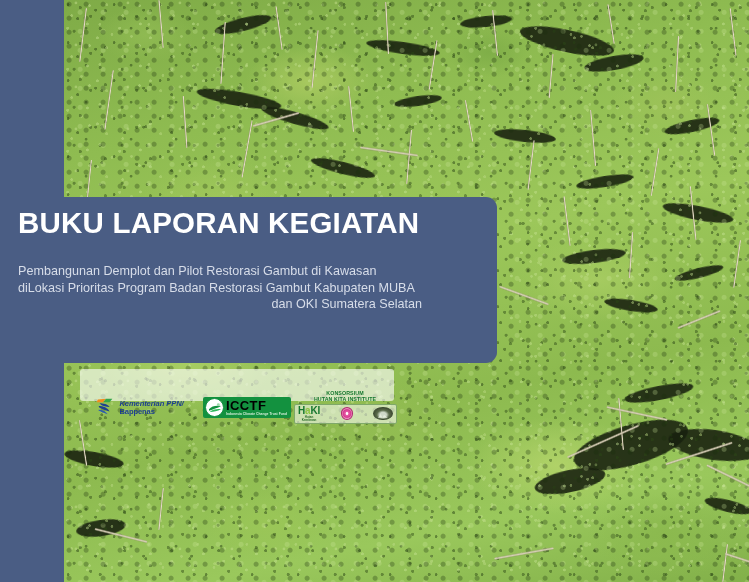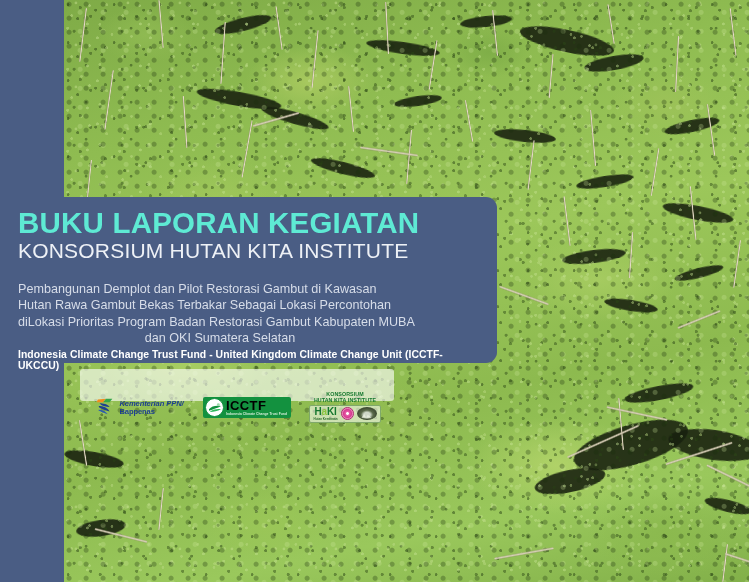--- a/index.html
+++ b/index.html
@@ -105,46 +105,46 @@
   .panel {
     position: absolute;
     left: 0; top: 197px;
     width: 497px; height: 166px;
     background: #4a5d84;
     border-top-right-radius: 11px;
     border-bottom-right-radius: 11px;
     padding: 11px 14px 0 18px;
   }
   .title-main {
-    color: #5eead4;
+    color: #ffffff;
     font-size: 29.5px;
     font-weight: bold;
     letter-spacing: .2px;
     line-height: 1.03;
     white-space: nowrap;
   }
   .title-sub {
     color: #eef1f6;
     font-size: 21px;
     font-weight: 300;
     letter-spacing: .2px;
     line-height: 1.12;
     margin-top: 1px;
     white-space: nowrap;
   }
   .desc {
-    margin-top: 18px;
+    margin-top: 25px;
     width: 404px;
     color: #d7dde9;
     font-size: 12.6px;
     line-height: 1.30;
     text-align: justify;
     text-justify: inter-word;
   }
-  .desc-last { text-align: center; }
+  .desc-last { text-align: right; }
   .fund-label {
     margin-top: 13px;
     color: #c3cbdc;
     font-size: 8.6px;
     letter-spacing: .1px;
   }
   .fund-name {
     margin-top: 3px;
     color: #ffffff;
     font-size: 10.4px;
@@ -208,21 +208,21 @@
     color: #15772e; font-size: 5.3px; font-weight: bold;
     letter-spacing: .1px;
   }
   .haki-head2 {
     color: #15772e; font-size: 5.3px; font-weight: bold;
     letter-spacing: .1px; margin-top: .5px;
   }
   .haki-row {
     margin-top: 1.5px;
     display: flex; align-items: center; justify-content: center;
-    gap: 3px;
+    gap: 20px;
     border: .7px solid #7fa86a;
     border-radius: 2px;
     padding: 1px 3px;
     background: rgba(255,255,255,.55);
   }
   .haki-mark { line-height: 1; text-align: center; }
   .haki-name {
     color: #15772e; font-size: 10px; font-weight: bold;
     letter-spacing: -.2px;
   }
@@ -325,30 +325,27 @@
     <div class="log" style="left:188px;top:118px;width:48px;height:3px;transform:rotate(-16deg);"></div>
     <div class="log" style="left:434px;top:294px;width:52px;height:3px;transform:rotate(20deg);"></div>
     <div class="log" style="left:612px;top:318px;width:46px;height:3px;transform:rotate(-22deg);"></div>
     <div class="log" style="left:30px;top:534px;width:54px;height:3px;transform:rotate(14deg);"></div>
     <div class="log" style="left:430px;top:552px;width:60px;height:3px;transform:rotate(-10deg);"></div>
     <div class="log" style="left:660px;top:560px;width:50px;height:3px;transform:rotate(18deg);"></div>
   </div>
 
   <div class="panel">
     <div class="title-main">BUKU LAPORAN KEGIATAN</div>
-    <div class="title-sub">KONSORSIUM HUTAN KITA INSTITUTE</div>
 
     <div class="desc">
       <div>Pembangunan Demplot dan Pilot Restorasi Gambut di Kawasan</div>
-      <div>Hutan Rawa Gambut Bekas Terbakar Sebagai Lokasi Percontohan</div>
       <div>diLokasi Prioritas Program Badan Restorasi Gambut Kabupaten MUBA</div>
       <div class="desc-last">dan OKI Sumatera Selatan</div>
     </div>
 
-    <div class="fund-name">Indonesia Climate Change Trust Fund - United Kingdom Climate Change Unit (ICCTF-UKCCU)</div>
   </div>
 
   <div class="logobar">
 
     <div class="logo-slot slot-bappenas">
       <div class="bappenas-wrap">
         <span>
           <svg width="22" height="22" viewBox="0 0 24 24">
             <path d="M4 5 L13 4 L10 8 L3 8 Z" fill="#f08c1e"></path>
             <path d="M13 4 L20 4 L17 8 L10 8 Z" fill="#35a64a"></path>

